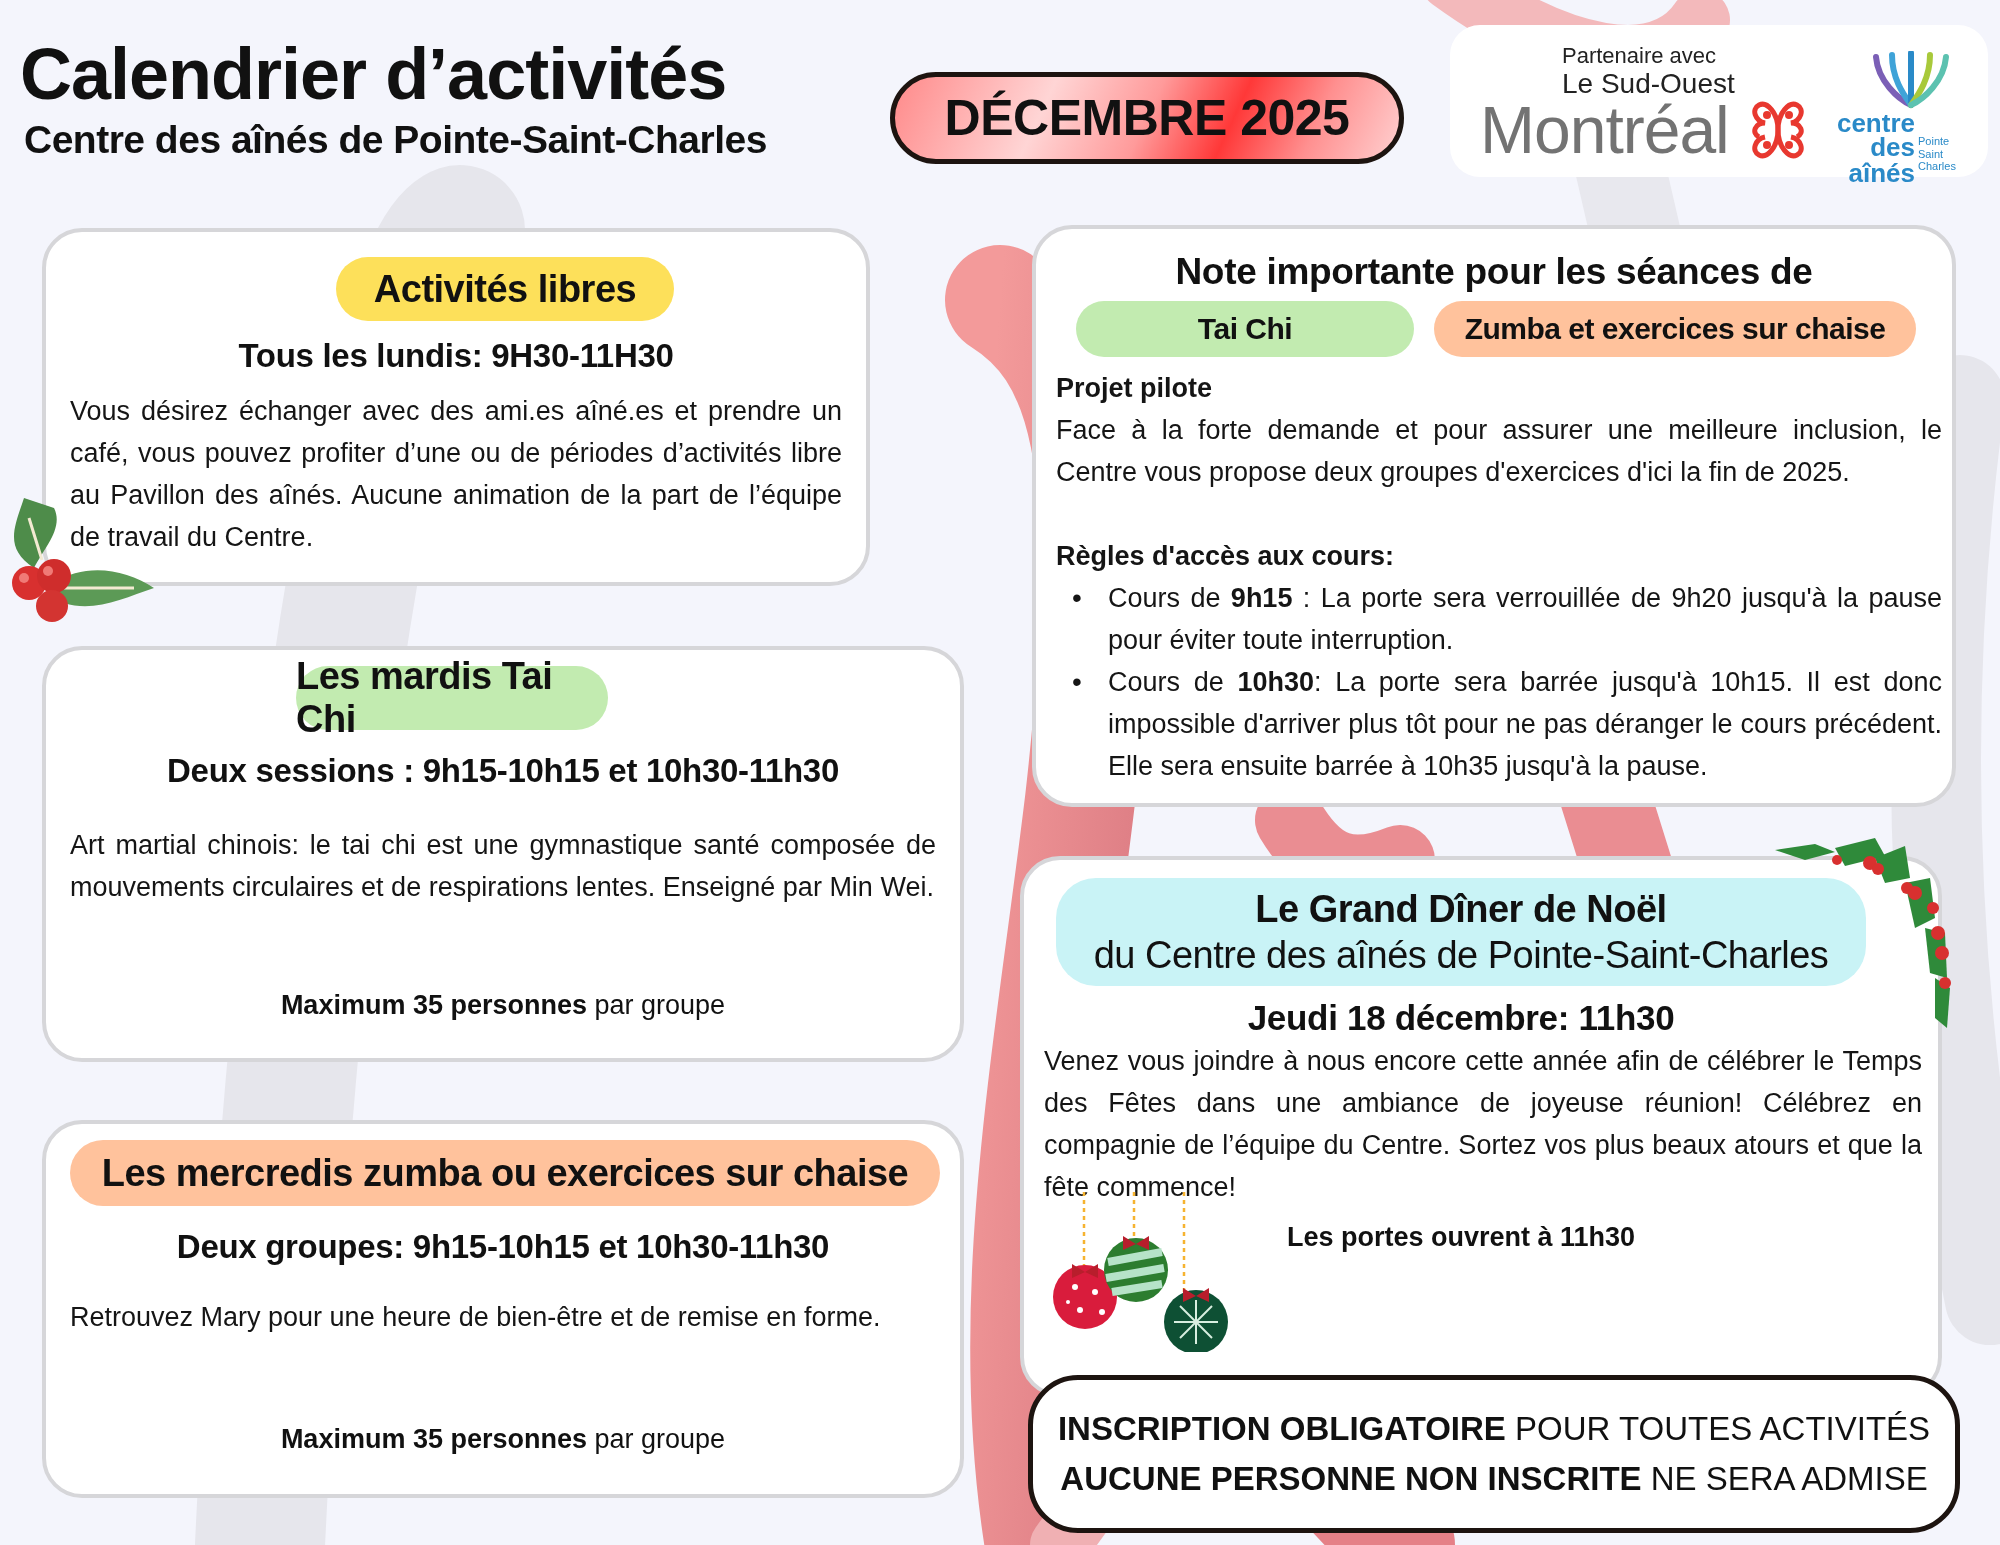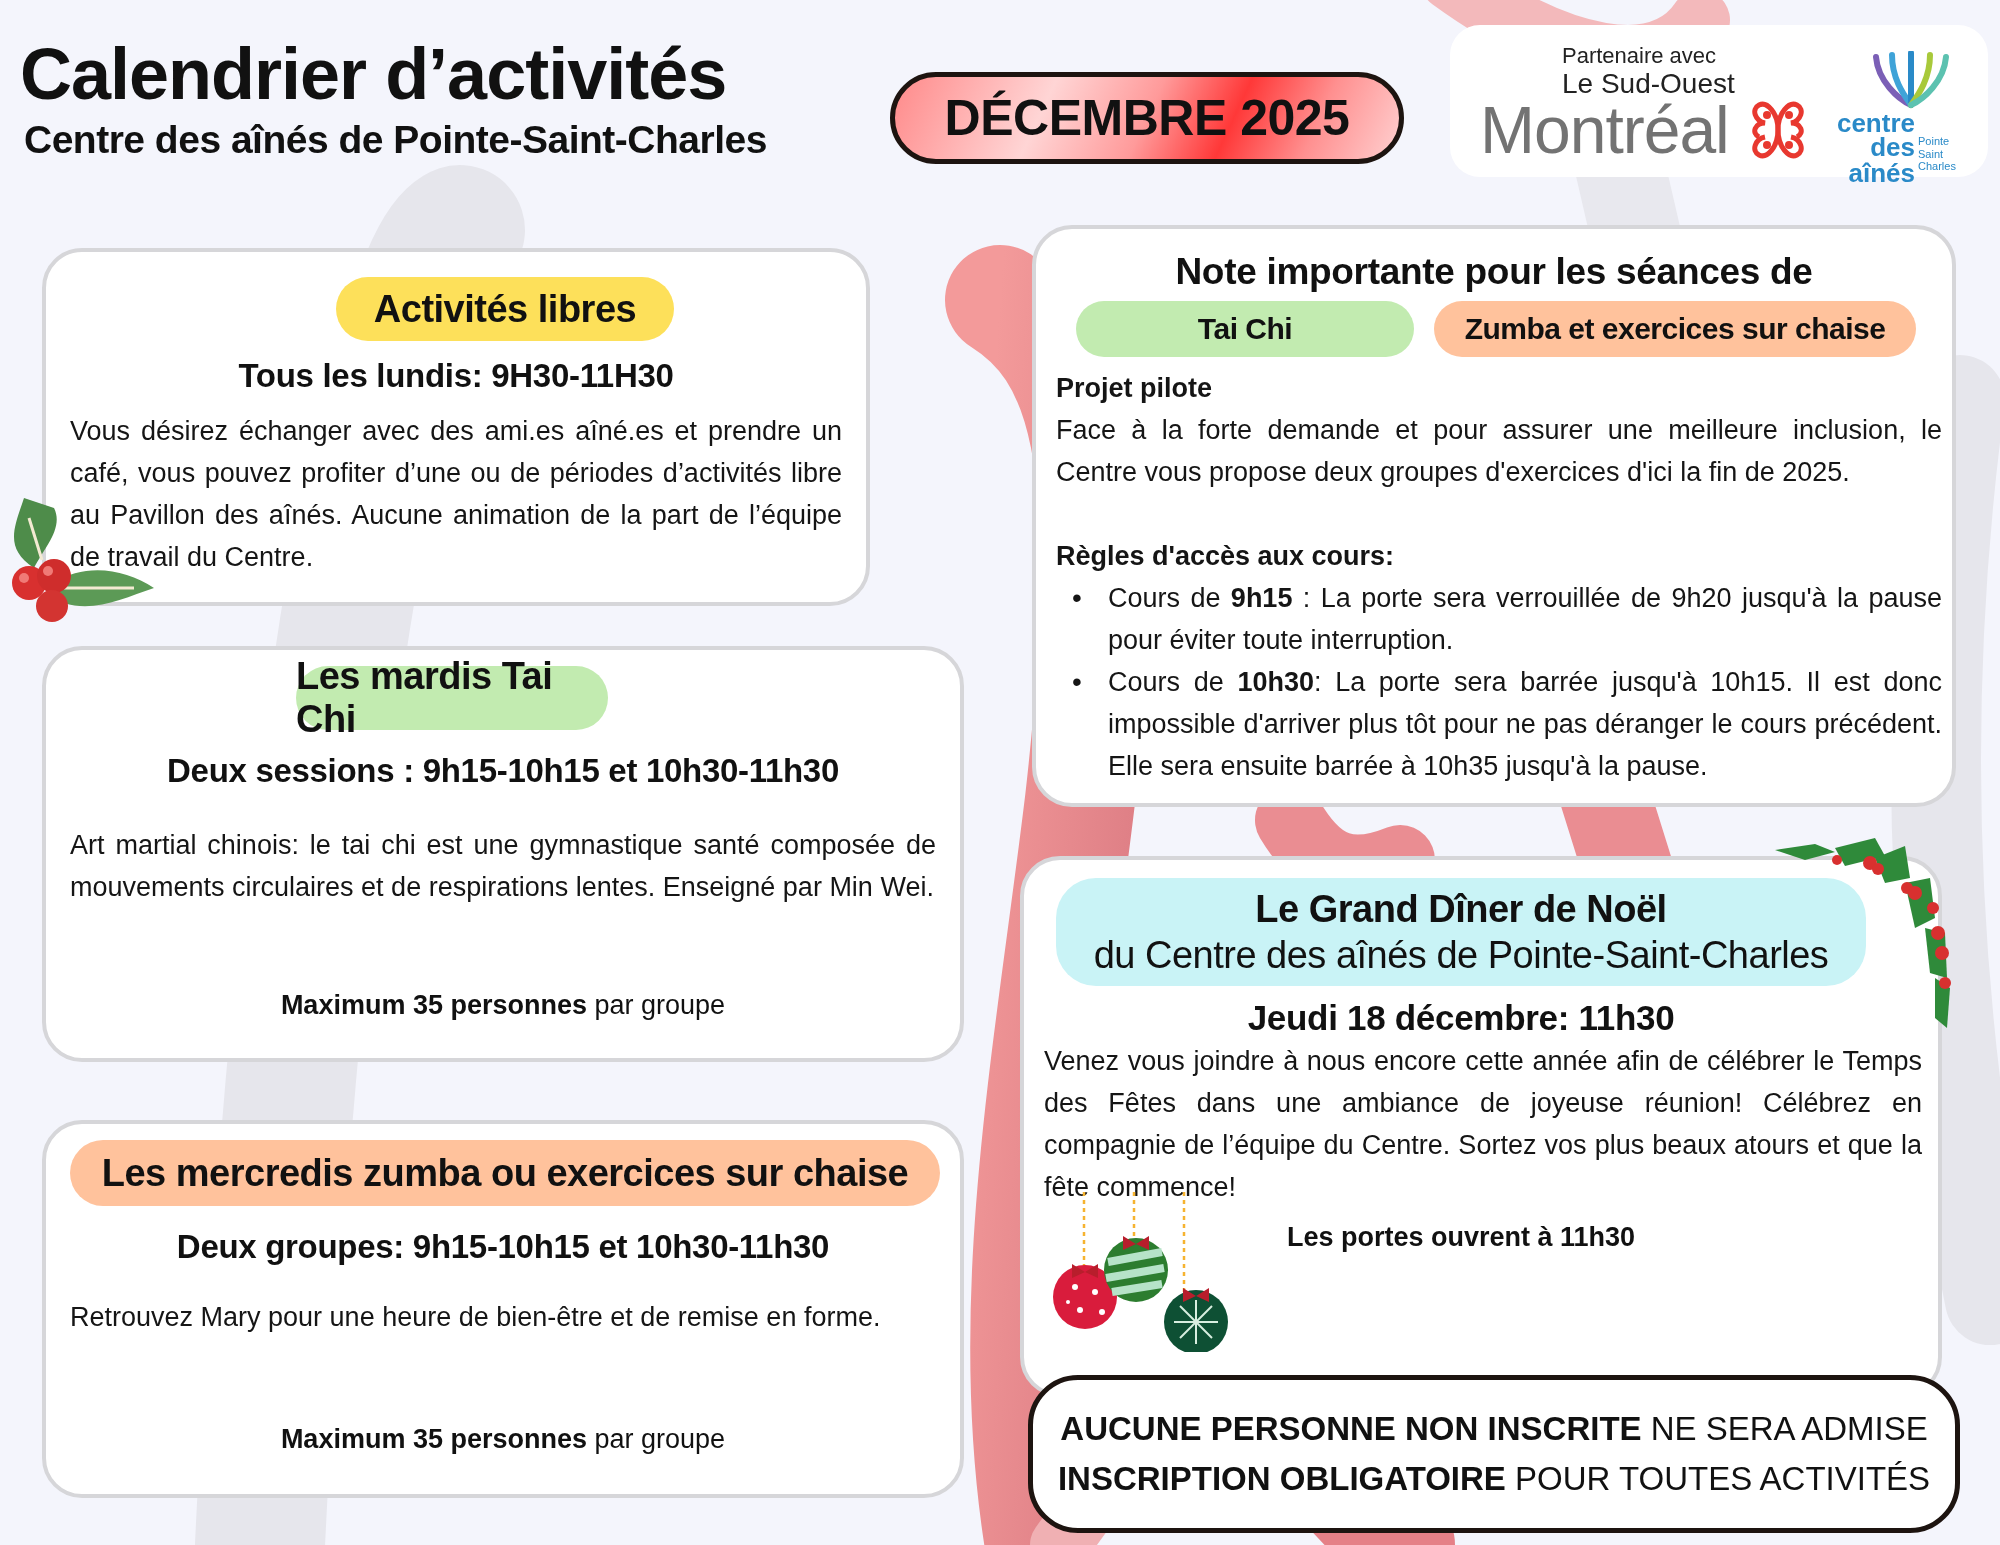--- a/index.html
+++ b/index.html
@@ -154,21 +154,21 @@
   </svg>
   <div class="cda-text" style="left:375px; top:85px; font-size:26px; width:90px; text-align:right;">centre</div>
   <div class="cda-text" style="left:360px; top:109px; font-size:26px; width:105px; text-align:right;">des aînés</div>
   <div class="cda-small">
     <div>Pointe</div>
     <div>Saint</div>
     <div>Charles</div>
   </div>
 </div>
 
-<div class="card" style="left:42px; top:228px; width:828px; height:358px;margin-top:20px;">
+<div class="card" style="left:42px; top:228px; width:828px; height:358px;">
   <div class="pill yellow" style="left:290px; top:25px; width:338px; height:64px;">Activités libres</div>
   <div class="heading" style="top:105px;">Tous les lundis: 9H30-11H30</div>
   <div class="body-text" style="left:24px; right:24px; top:158px;">Vous désirez échanger avec des ami.es aîné.es et prendre un café, vous pouvez profiter d’une ou de périodes d’activités libre au Pavillon des aînés. Aucune animation de la part de l’équipe de travail du Centre.</div>
 </div>
 
 <div class="card" style="left:42px; top:646px; width:922px; height:416px;">
   <div class="pill green" style="left:250px; top:16px; width:312px; height:64px;">Les mardis Tai Chi</div>
   <div class="heading" style="top:102px;">Deux sessions : 9h15-10h15 et 10h30-11h30</div>
   <div class="body-text" style="left:24px; right:24px; top:174px;">Art martial chinois: le tai chi est une gymnastique santé composée de mouvements circulaires et de respirations lentes. Enseigné par Min Wei.</div>
   <div class="center-text" style="top:340px;"><b>Maximum 35 personnes</b><span> par groupe</span></div>
@@ -201,22 +201,22 @@
   <div class="pill cyan" style="left:32px; top:18px; width:810px; height:108px; flex-direction:column; line-height:46px;">
     <div style="font-size:38px;">Le Grand Dîner de Noël</div>
     <div style="font-size:38px; font-weight:400;">du Centre des aînés de Pointe-Saint-Charles</div>
   </div>
   <div class="heading" style="top:138px; font-size:35px; right:40px;">Jeudi 18 décembre: 11h30</div>
   <div class="body-text" style="left:20px; right:16px; top:180px; line-height:42px;">Venez vous joindre à nous encore cette année afin de célébrer le Temps des Fêtes dans une ambiance de joyeuse réunion! Célébrez en compagnie de l’équipe du Centre. Sortez vos plus beaux atours et que la fête commence!</div>
   <div class="center-text" style="top:362px; font-weight:700; right:40px;">Les portes ouvrent à 11h30</div>
 </div>
 
 <div class="abs inscription">
+  <div><b>INSCRIPTION OBLIGATOIRE</b><span> POUR TOUTES ACTIVITÉS</span></div>
   <div><b>AUCUNE PERSONNE NON INSCRITE</b><span> NE SERA ADMISE</span></div>
-  <div><b>INSCRIPTION OBLIGATOIRE</b><span> POUR TOUTES ACTIVITÉS</span></div>
 </div>
 
 <svg class="deco" style="left:4px; top:488px;" width="150" height="140" viewBox="0 0 150 140">
   <path d="M20 10 C 10 40, 0 60, 30 80 C 40 60, 60 40, 50 20 Z" fill="#4e8c4a"></path>
   <path d="M50 95 C 80 75, 120 80, 150 100 C 120 110, 90 125, 60 115 Z" fill="#5c9a56"></path>
   <path d="M25 30 L 38 72 M 60 100 L 130 100" stroke="#f3ead2" stroke-width="3" fill="none"></path>
   <circle cx="25" cy="95" r="17" fill="#d8302f"></circle>
   <circle cx="50" cy="88" r="17" fill="#cf2d2c"></circle>
   <circle cx="48" cy="118" r="16" fill="#d33431"></circle>
   <circle cx="20" cy="90" r="5" fill="#f07a76"></circle>

